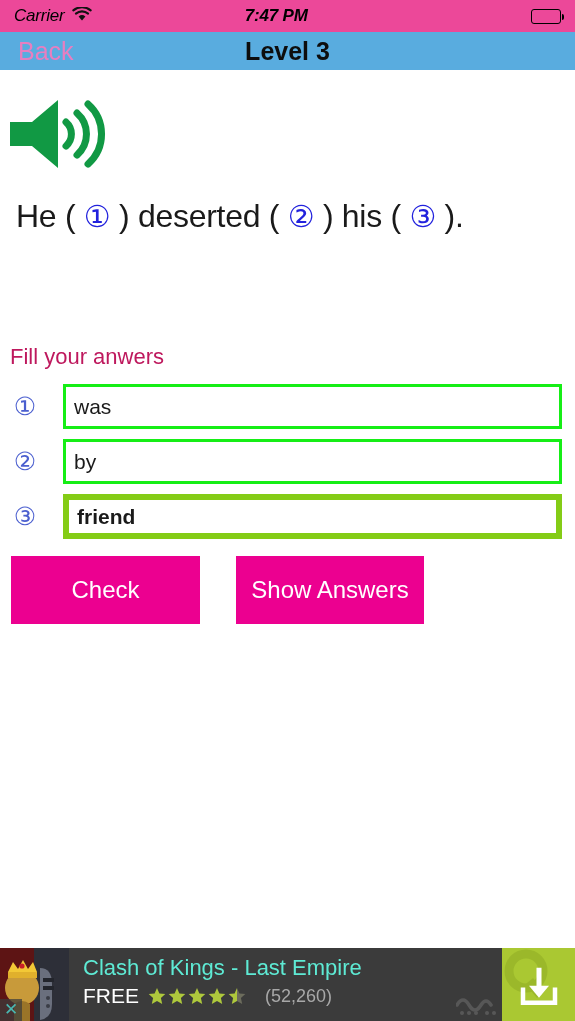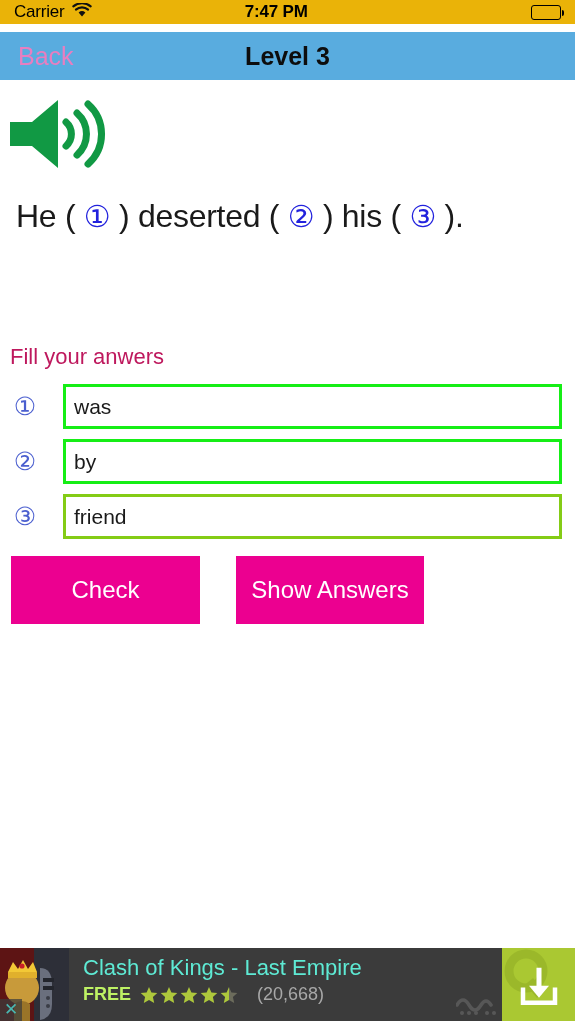--- a/index.html
+++ b/index.html
@@ -14,26 +14,27 @@
     font-family: "Liberation Sans", sans-serif;
     overflow: hidden;
     position: relative;
   }
 
   
   .status-bar {
     position: absolute;
     top: 0; left: 0;
     width: 575px;
-    height: 24px;
-    background: #eab308;
+    height: 32px;
+    background: #ec4899;
     display: flex;
     align-items: center;
     box-sizing: border-box;
     padding: 0 14px;
+    font-style: italic;
   }
   .status-left {
     display: flex;
     align-items: center;
     gap: 7px;
     flex: 0 0 auto;
   }
   .carrier-text {
     font-size: 17px;
     color: #000;
@@ -77,21 +78,21 @@
     height: 6px;
     background: #000;
     border-radius: 0 2px 2px 0;
   }
 
   
   .nav-bar {
     position: absolute;
     top: 32px; left: 0;
     width: 575px;
-    height: 48px;
+    height: 38px;
     background: #59acdf;
     display: flex;
     align-items: center;
     box-sizing: border-box;
     padding: 0 18px;
   }
   .nav-back {
     font-size: 25px;
     color: #e87ec0;
     flex: 0 0 auto;
@@ -183,21 +184,21 @@
     height: 45px;
     box-sizing: border-box;
     font-size: 21px;
     font-family: "Liberation Sans", sans-serif;
     color: #1a1a1a;
     padding: 4px 8px;
     background: #fff;
     outline: none;
   }
   .answer-input.correct { border: 3px solid #16ee16; }
-  .answer-input.wrong  { border: 3px solid #84cc16; }
+  .answer-input.wrong  { border: 6px solid #84cc16; font-weight: bold; }
 
   .buttons {
     position: absolute;
     left: 0;
     top: 470px;
     width: 575px;
   }
   .pink-btn {
     position: absolute;
     height: 68px;
@@ -261,23 +262,23 @@
     white-space: nowrap;
     overflow: hidden;
   }
   .ad-sub {
     display: flex;
     align-items: center;
     gap: 9px;
     margin-top: 3px;
   }
   .ad-free {
-    font-size: 18px;
-    color: #bef264;
-    font-weight: bold;
+    font-size: 21px;
+    color: #ffffff;
+    font-weight: normal;
   }
   .ad-stars { display: flex; align-items: center; }
   .ad-count {
     font-size: 18px;
     color: #a8a8a8;
   }
   .ad-cta {
     flex: 0 0 auto;
     width: 73px;
     background: #aac832;
@@ -410,21 +411,21 @@
               <path d="M9 1 L11.4 6.5 L17.3 7.1 L12.9 11.1 L14.2 17 L9 14 L3.8 17 L5.1 11.1 L0.7 7.1 L6.6 6.5 Z"></path>
             </g>
           </defs>
           <use href="#st" x="0" fill="#aec83c"></use>
           <use href="#st" x="20" fill="#aec83c"></use>
           <use href="#st" x="40" fill="#aec83c"></use>
           <use href="#st" x="60" fill="#aec83c"></use>
           <use href="#st" x="80" fill="url(#halfstar)"></use>
         </svg>
       </span>
-      <span class="ad-count">(20,668)</span>
+      <span class="ad-count">(52,260)</span>
     </div>
   </div>
 
   <svg class="ad-squiggle" width="46" height="22" viewBox="0 0 46 22">
     <path d="M1 12 q6 -10 12 0 q6 10 12 0 q5 -8 10 0" stroke="#6f6f6f" stroke-width="3.5" fill="none" stroke-linecap="round"></path>
     <circle cx="6" cy="20" r="2" fill="#6f6f6f"></circle>
     <circle cx="13" cy="20" r="2" fill="#6f6f6f"></circle>
     <circle cx="20" cy="20" r="2" fill="#6f6f6f"></circle>
     <circle cx="31" cy="20" r="2" fill="#6f6f6f"></circle>
     <circle cx="38" cy="20" r="2" fill="#6f6f6f"></circle>

